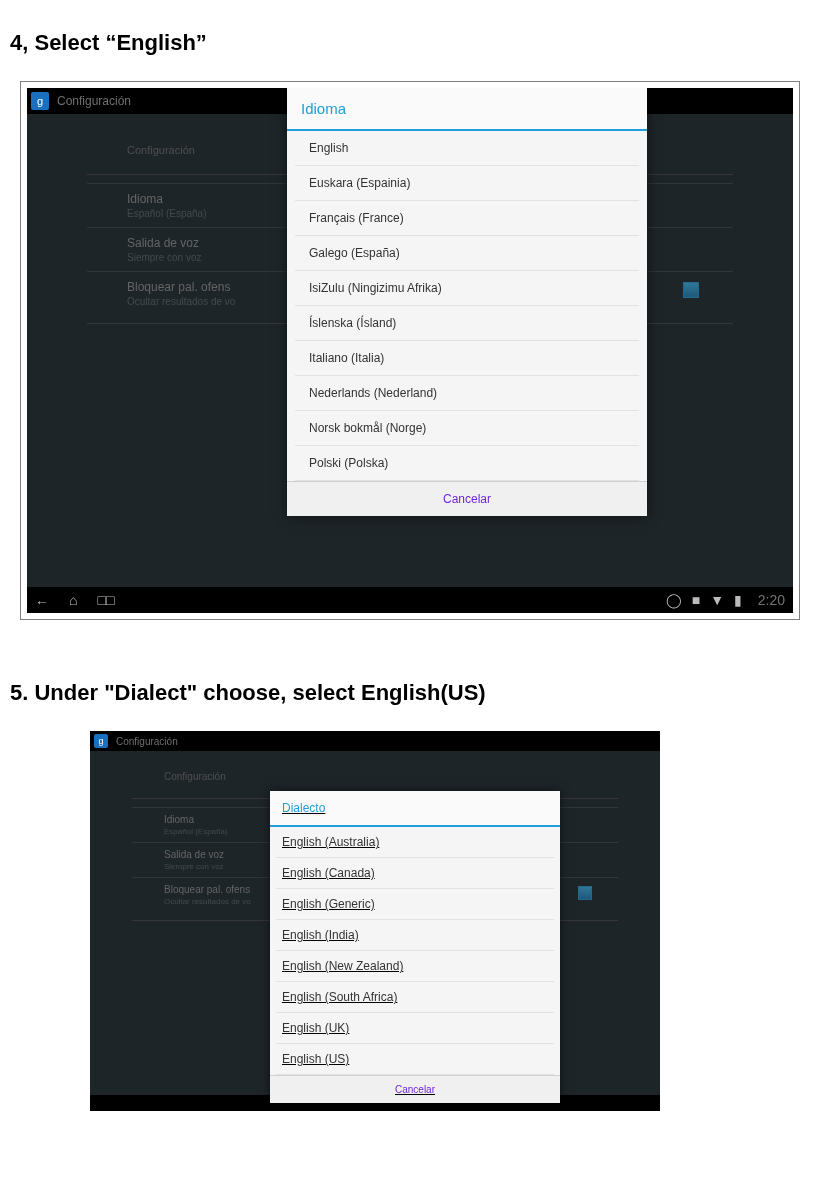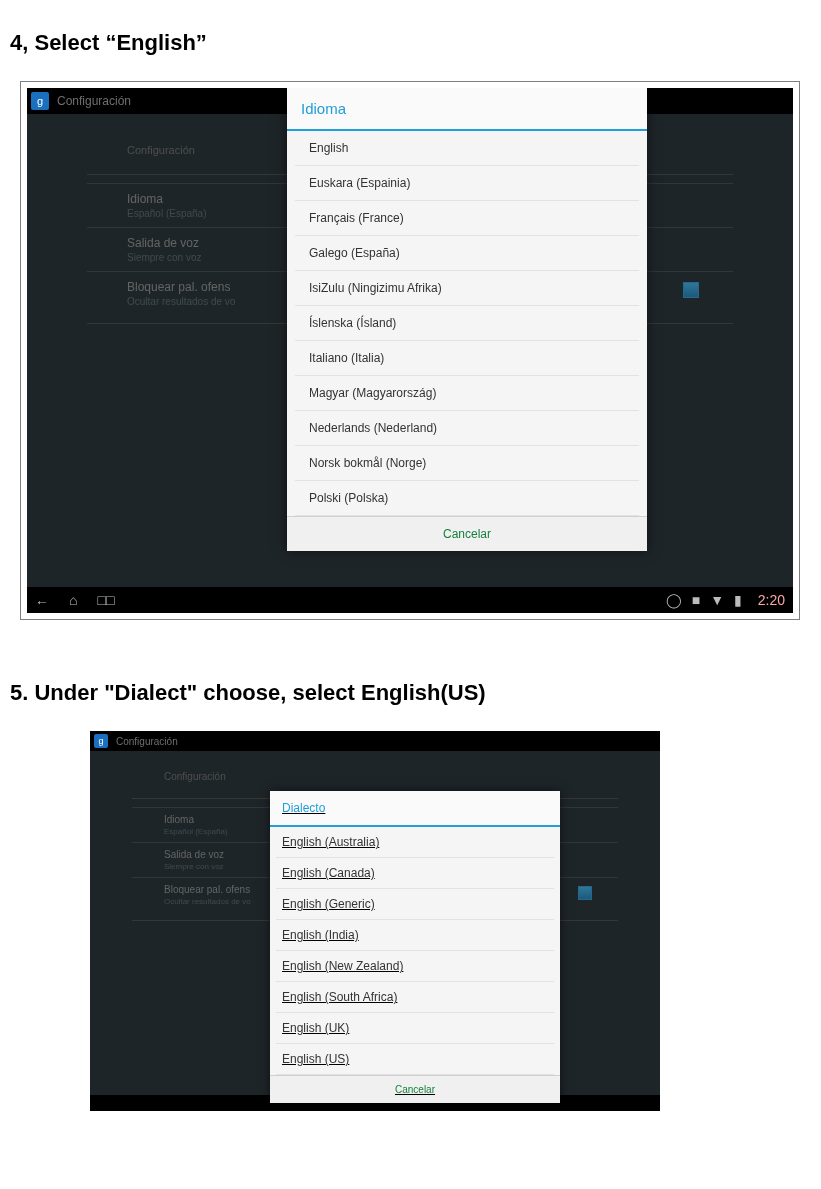--- a/index.html
+++ b/index.html
@@ -114,21 +114,21 @@
     padding: 10px 14px;
     font-size: 12px;
     color: #333;
     border-bottom: 1px solid #e2e2e2;
     margin: 0 8px;
   }
   .dialog-cancel {
     padding: 10px 0;
     text-align: center;
     font-size: 12px;
-    color: #15803d;
+    color: #6d28d9;
     border-top: 1px solid #d0d0d0;
     background: #f0f0f0;
   }
   
   .navbar {
     position: absolute;
     bottom: 0; left: 0; right: 0;
     height: 26px;
     background: #000;
     display: flex;
@@ -136,21 +136,21 @@
     padding: 0 8px;
   }
   .nav-left { display: flex; gap: 20px; align-items: center; }
   .navico { color: #bcbcbc; font-size: 14px; line-height: 1; }
   .nav-right {
     margin-left: auto;
     display: flex; gap: 10px; align-items: center;
     color: #bcbcbc;
     font-size: 11px;
   }
-  .clock { color: #fca5a5; font-size: 14px; margin-left: 6px; }
+  .clock { color: #737373; font-size: 14px; margin-left: 6px; }
 
   
   .scrim {
     position: absolute;
     inset: 26px 0 26px 0;
     background: rgba(0,0,0,.35);
     z-index: 3;
   }
 
   
@@ -230,21 +230,20 @@
       <div class="dialog">
         <div class="dialog-title">Idioma</div>
         <div class="dialog-list">
           <div class="dialog-item">English</div>
           <div class="dialog-item">Euskara (Espainia)</div>
           <div class="dialog-item">Français (France)</div>
           <div class="dialog-item">Galego (España)</div>
           <div class="dialog-item">IsiZulu (Ningizimu Afrika)</div>
           <div class="dialog-item">Íslenska (Ísland)</div>
           <div class="dialog-item">Italiano (Italia)</div>
-          <div class="dialog-item">Magyar (Magyarország)</div>
           <div class="dialog-item">Nederlands (Nederland)</div>
           <div class="dialog-item">Norsk bokmål (Norge)</div>
           <div class="dialog-item">Polski (Polska)</div>
         </div>
         <div class="dialog-cancel">Cancelar</div>
       </div>
 
       <div class="navbar">
         <div class="nav-left">
           <span class="navico">←</span>

